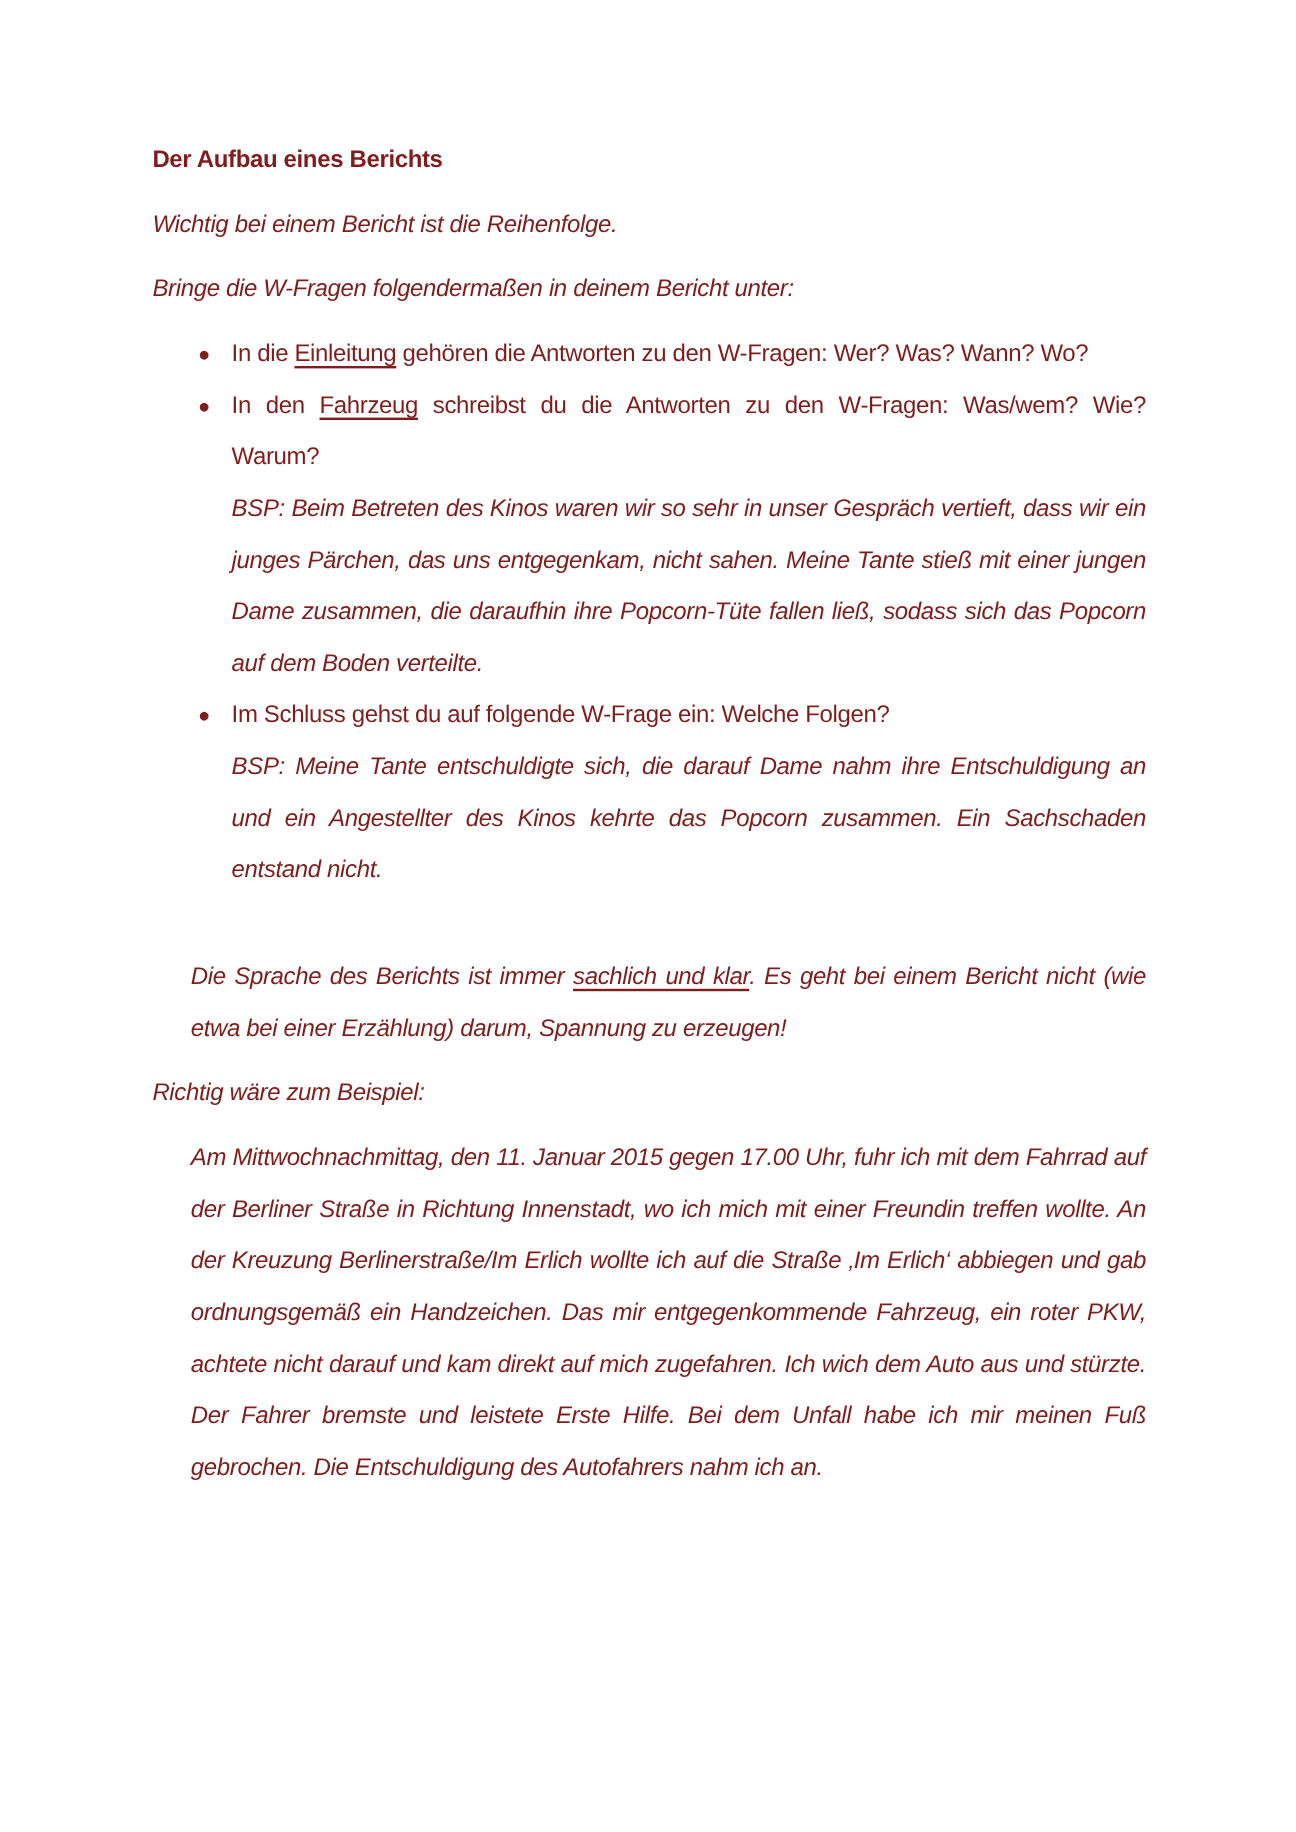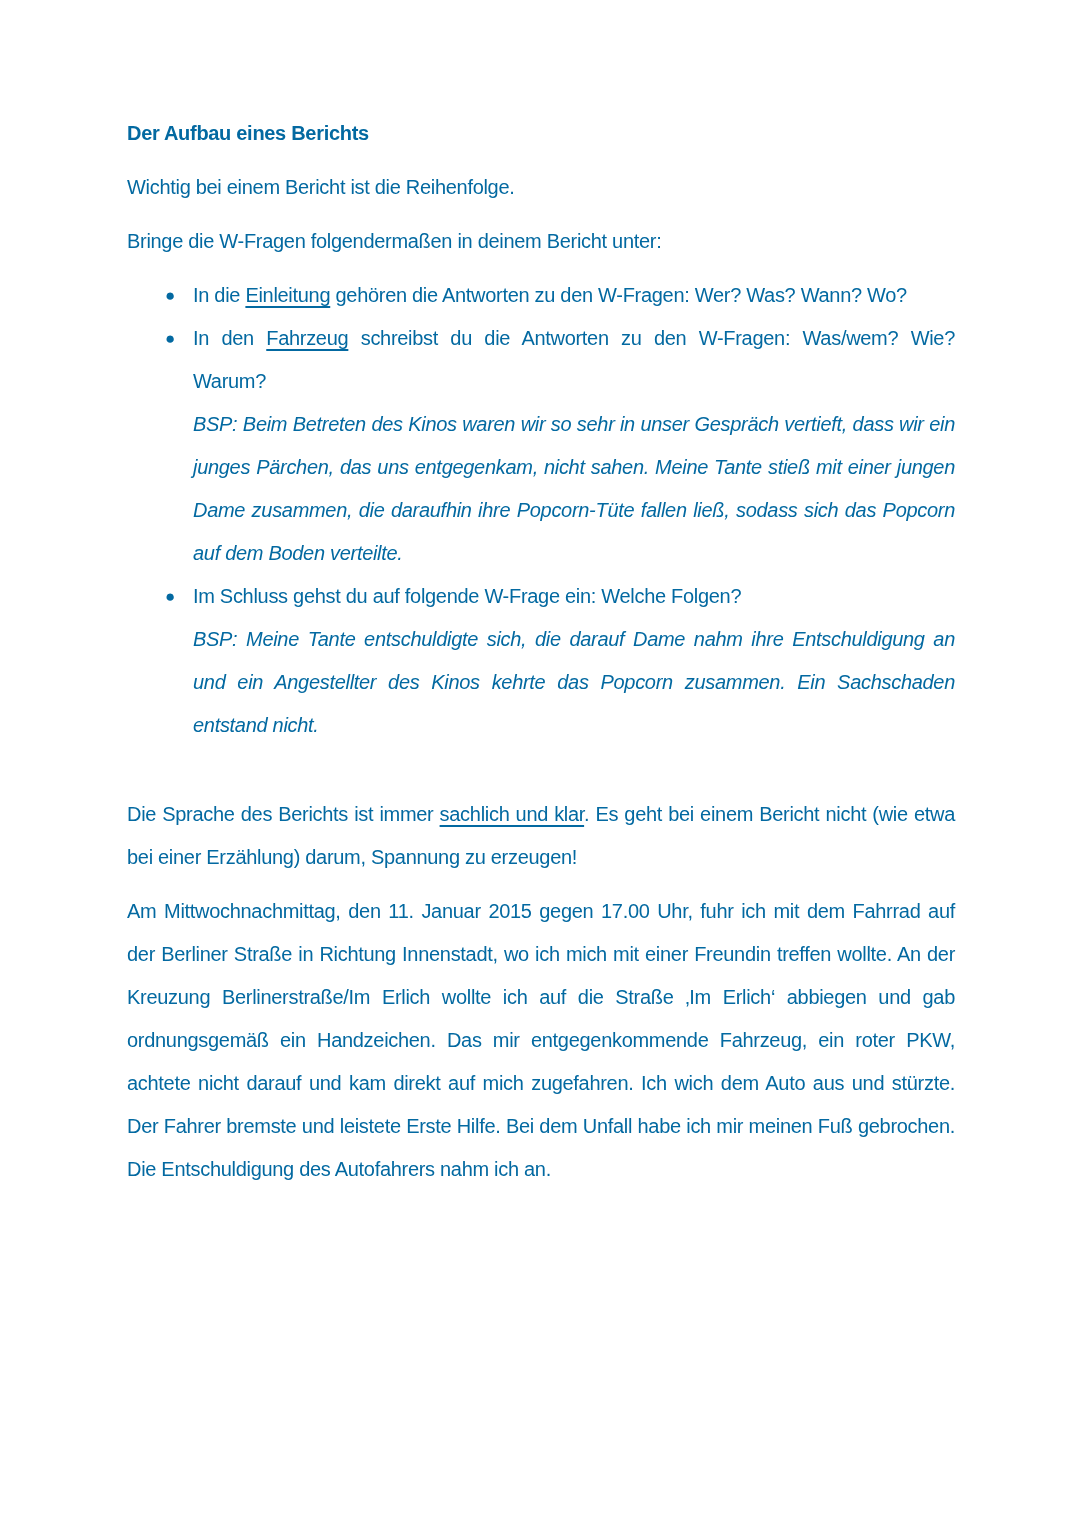--- a/index.html
+++ b/index.html
@@ -12,32 +12,34 @@
     position: relative;
     width: 1080px;
     height: 1527px;
     box-sizing: border-box;
     background: #ffffff;
     padding: 112px 125px 0 127px;
     font-family: "Liberation Sans", sans-serif;
     font-size: 20px;
     letter-spacing: -0.3px;
     line-height: 43px;
-    color: #0369a1;
+    color: #7f1d1d;
     overflow: hidden;
   }
   .heading {
     font-weight: bold;
     margin: 0 0 11px 0;
   }
   .para {
     margin: 0 0 11px 0;
+    font-style: italic;
   }
   .justify {
     text-align: justify;
+    margin-left: 32px;
   }
   .u {
     text-decoration: underline;
     text-underline-offset: 4px;
   }
   .italic {
   }
   .bullet-list {
     margin: 0 0 11px 0;
   }
@@ -95,17 +97,18 @@
       </div>
       <p class="bsp">BSP: Meine Tante entschuldigte sich, die darauf Dame nahm ihre Entschuldigung an und ein Angestellter des Kinos kehrte das Popcorn zusammen. Ein Sachschaden entstand nicht.</p>
 
     </div>
   </div>
 
   <div class="section-2">
 
     <p class="para justify"><span>Die Sprache des Berichts ist immer </span><span class="u">sachlich und klar</span><span>. Es geht bei einem Bericht nicht (wie etwa bei einer Erzählung) darum, Spannung zu erzeugen!</span></p>
 
+    <p class="para">Richtig wäre zum Beispiel:</p>
 
     <p class="para justify italic">Am Mittwochnachmittag, den 11. Januar 2015 gegen 17.00 Uhr, fuhr ich mit dem Fahrrad auf der Berliner Straße in Richtung Innenstadt, wo ich mich mit einer Freundin treffen wollte. An der Kreuzung Berlinerstraße/Im Erlich wollte ich auf die Straße ‚Im Erlich‘ abbiegen und gab ordnungsgemäß ein Handzeichen. Das mir entgegenkommende Fahrzeug, ein roter PKW, achtete nicht darauf und kam direkt auf mich zugefahren. Ich wich dem Auto aus und stürzte. Der Fahrer bremste und leistete Erste Hilfe. Bei dem Unfall habe ich mir meinen Fuß gebrochen. Die Entschuldigung des Autofahrers nahm ich an.</p>
   </div>
 
 </div>
 
 </body></html>

